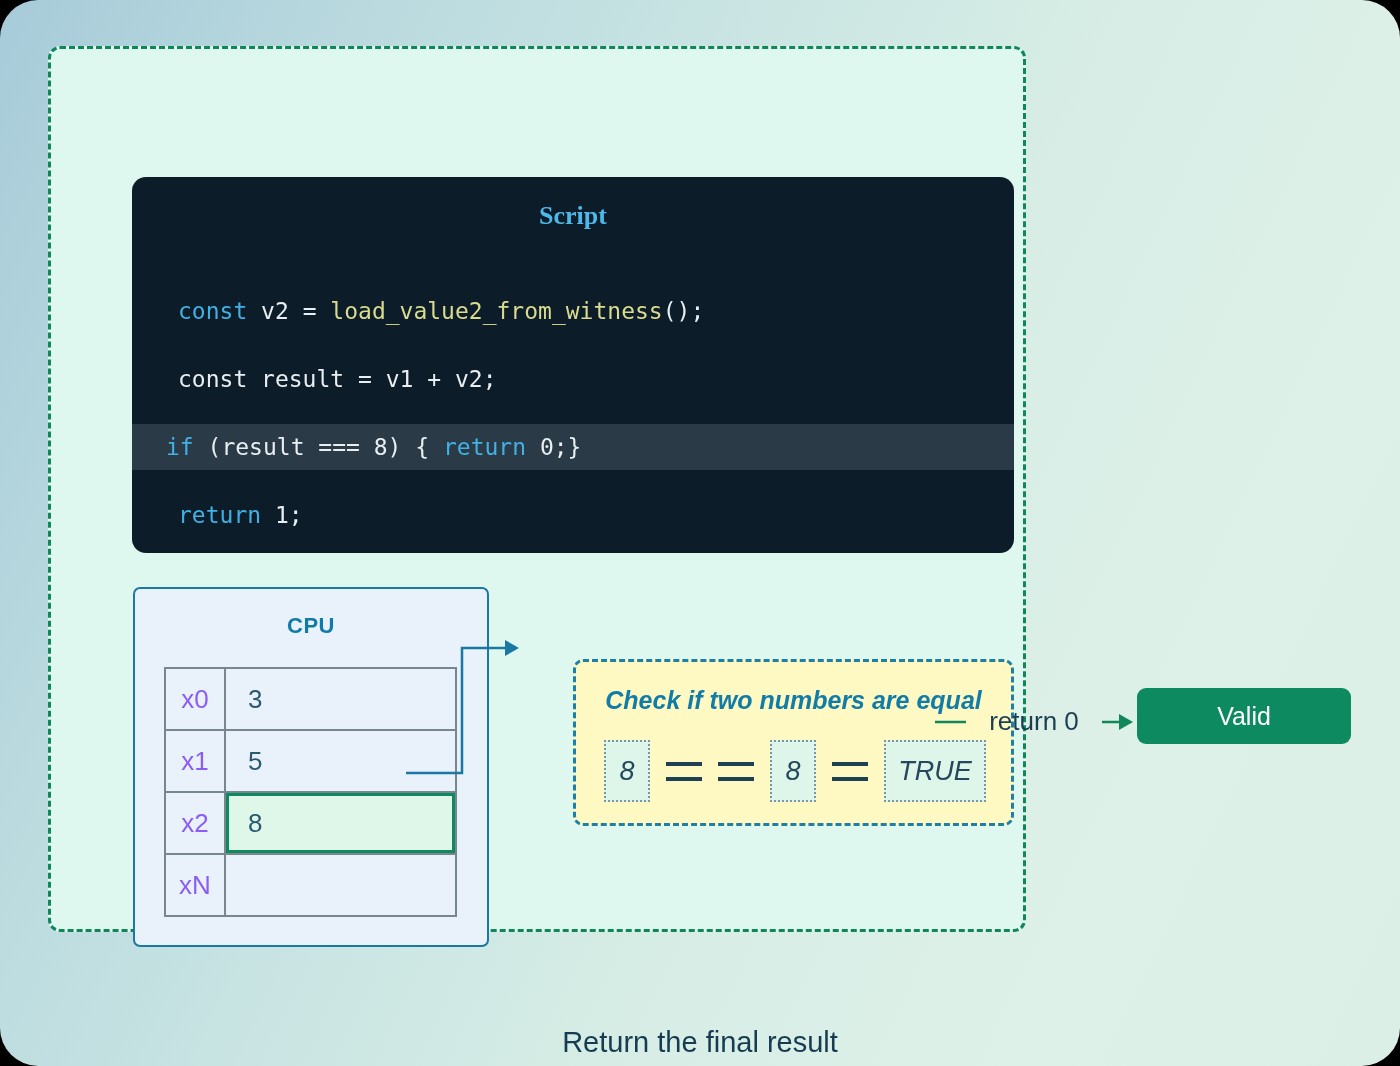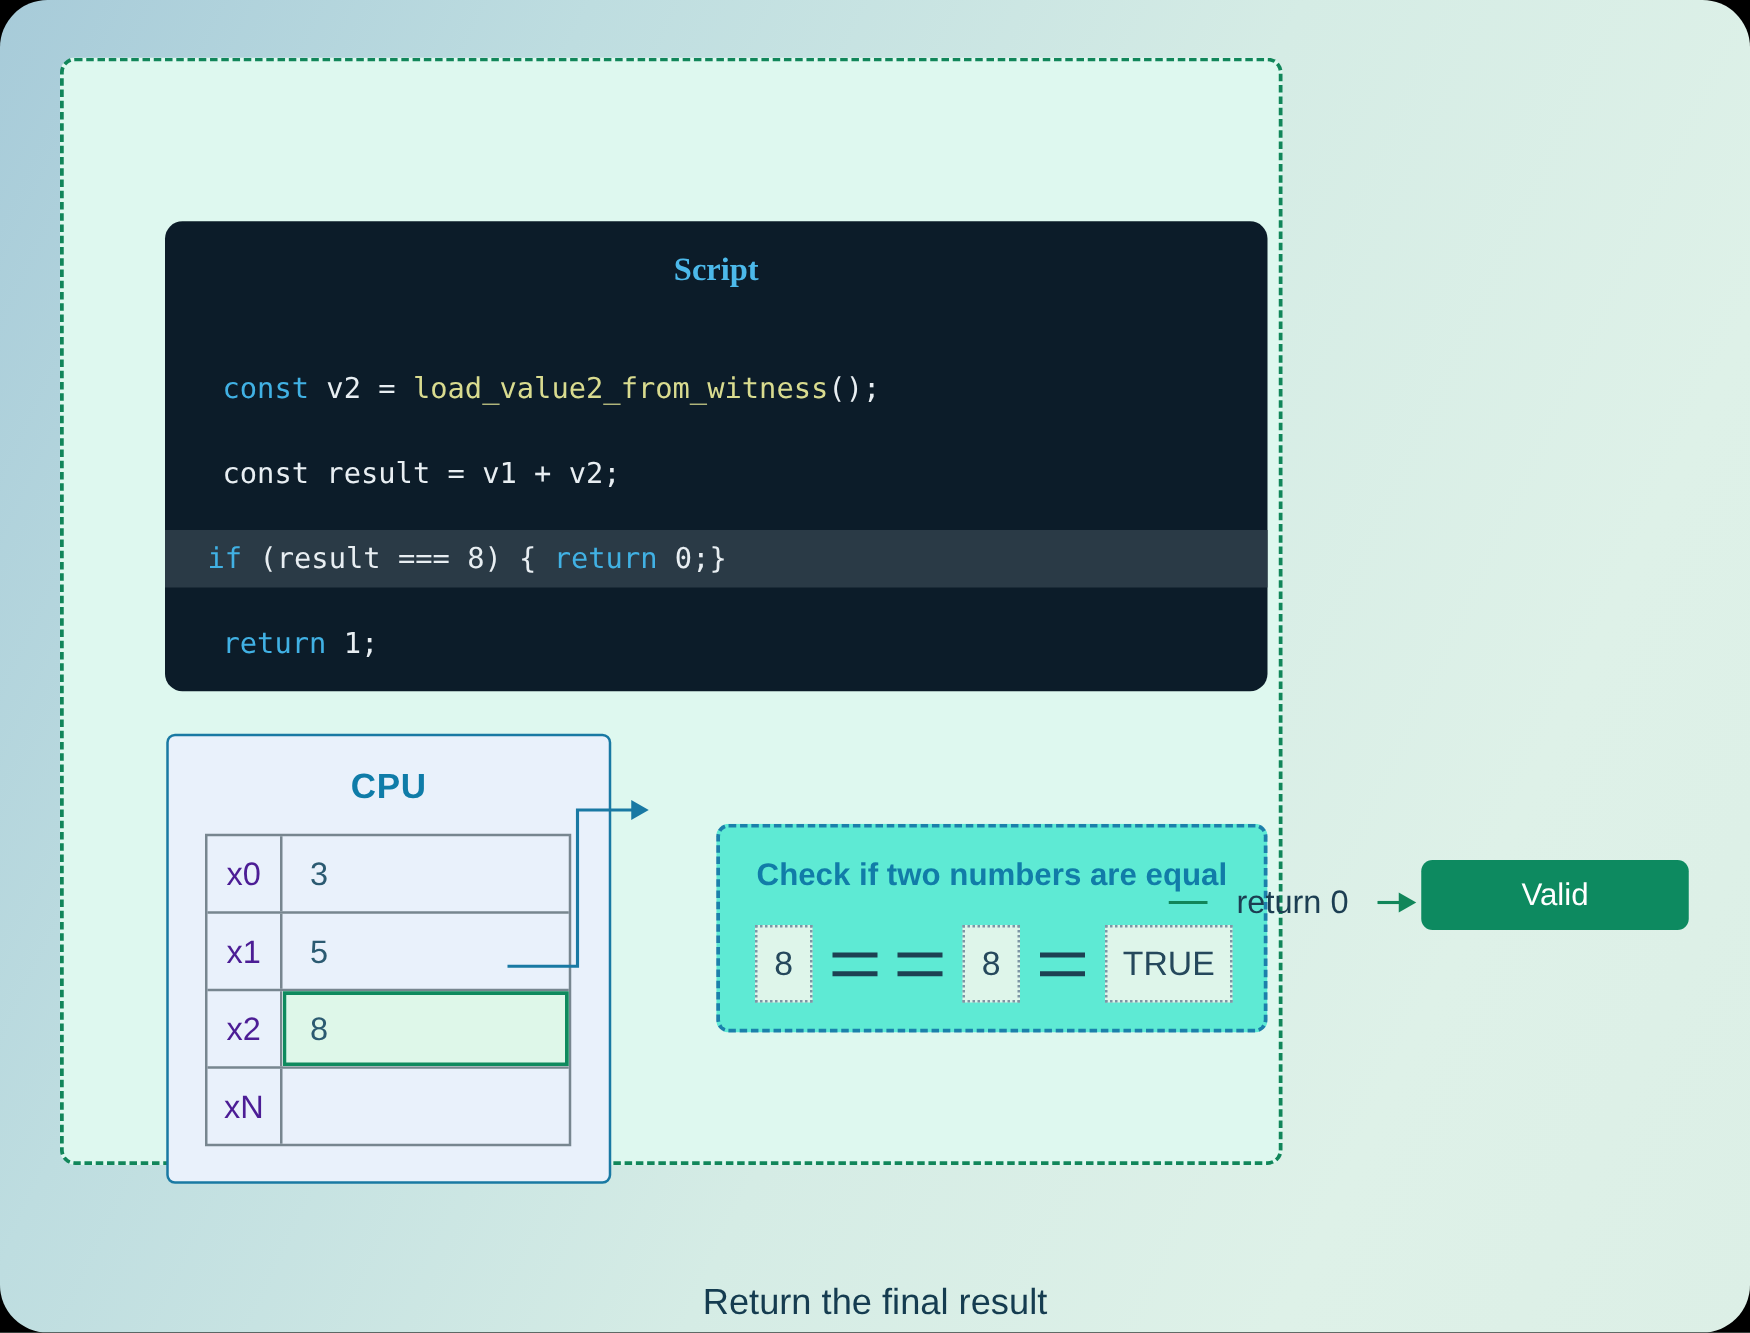--- a/index.html
+++ b/index.html
@@ -41,38 +41,38 @@
   .hl-row .code-line{position:static;display:block;padding-left:34px;line-height:46px;height:46px;}
   .tok-kw{color:#41b1e4;}
   .tok-fn{color:#d9db8f;}
   
   .cpu-box{
     position:absolute;left:82px;top:538px;width:356px;height:360px;box-sizing:border-box;
     background:#e9f1fb;border:2.5px solid #1979a3;border-radius:7px;
   }
   .cpu-title{
     position:absolute;left:0;top:24px;width:100%;text-align:center;
-    font-size:28px;font-weight:700;color:#0f7ca8;letter-spacing:.5px;
+    font-size:22px;font-weight:700;color:#0f7ca8;letter-spacing:.5px;
   }
   .reg-table{
     position:absolute;left:29px;top:78px;width:293px;box-sizing:border-box;
     border:2px solid #77868f;
   }
   .reg-row{display:flex;height:60px;border-bottom:2px solid #77868f;}
   .reg-row:last-child{border-bottom:none;gap:40px;}
   .reg-name{
     width:58px;border-right:2px solid #77868f;display:flex;align-items:center;justify-content:center;
-    font-size:26px;color:#4c1d95;
+    font-size:26px;color:#8b5cf6;
   }
   .reg-value{flex:1;display:flex;align-items:center;padding-left:22px;font-size:26px;color:#2b5a71;}
   .reg-value.hl-cell{background:#def7e9;box-shadow:inset 0 0 0 3px #0f8a5e;}
   
   .check-box{
     position:absolute;left:522px;top:610px;width:441px;height:167px;box-sizing:border-box;
-    background:#5eead4;border:3px dashed #1b80ab;border-radius:10px;
+    background:#fef9c3;border:3px dashed #1b80ab;border-radius:10px;font-style:italic;
   }
   .check-title{
     position:absolute;left:0;top:24px;width:100%;text-align:center;
     font-size:25px;font-weight:700;color:#117ca8;
   }
   .operand-row{
     position:absolute;left:28px;top:78px;height:62px;display:flex;align-items:center;gap:16px;
   }
   .operand{
     height:62px;box-sizing:border-box;border:2px dotted #7e95a5;background:#def5ea;

